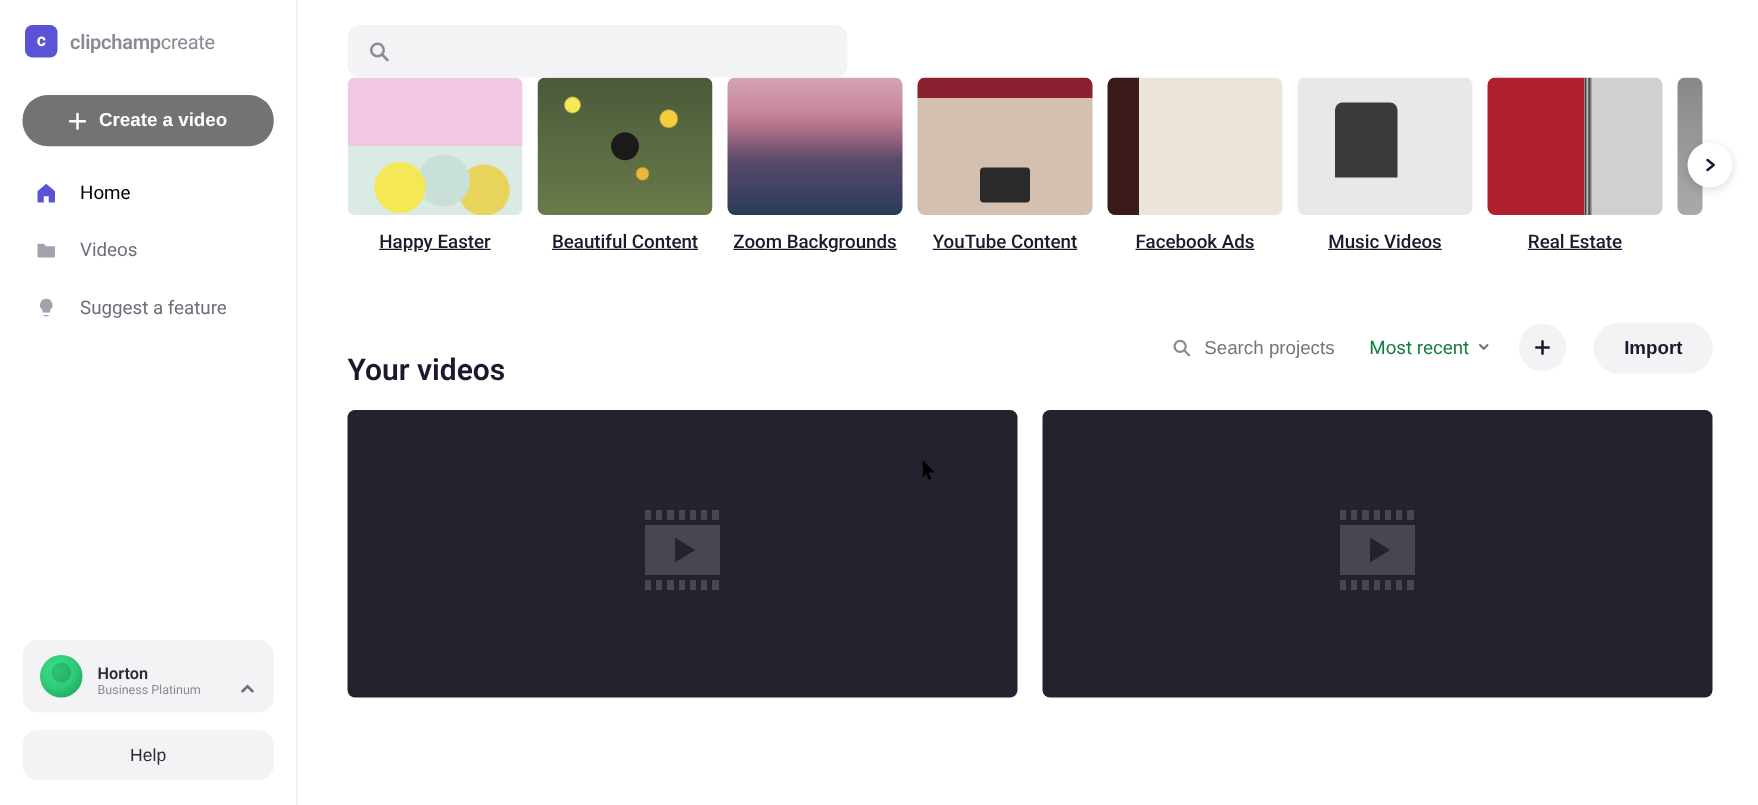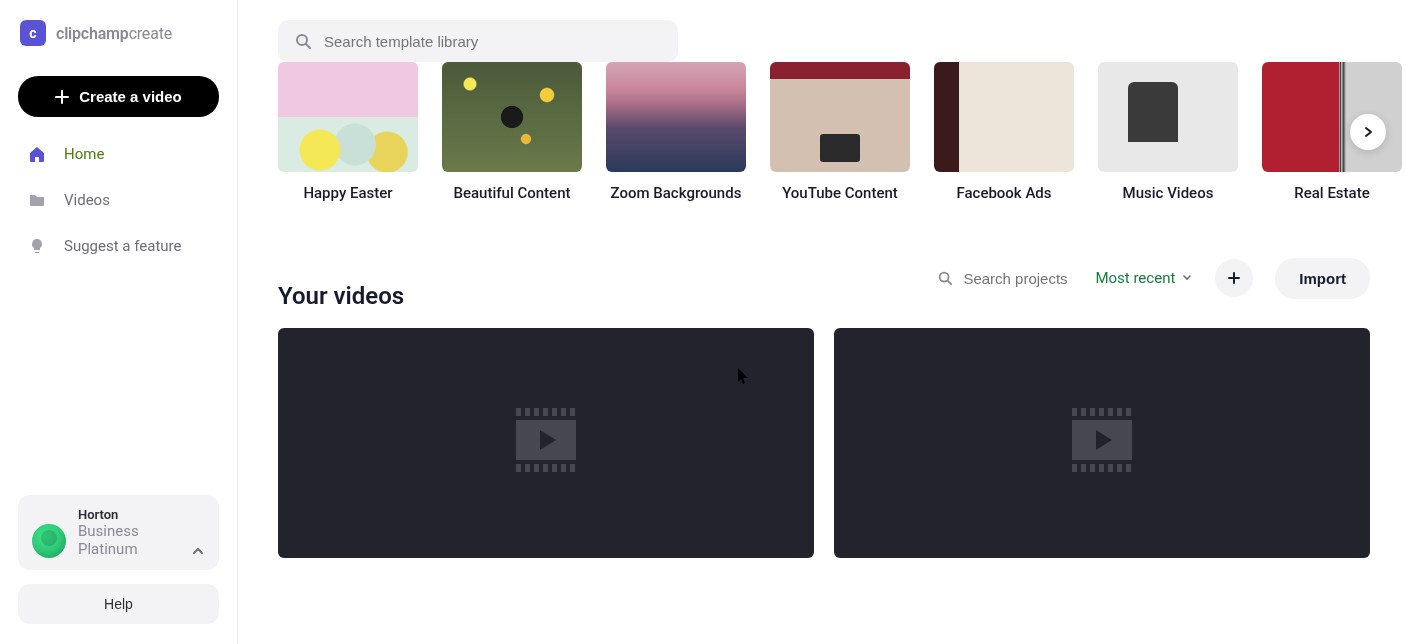--- a/index.html
+++ b/index.html
@@ -2,39 +2,39 @@
 <html><head>
 <meta charset="utf-8">
 <style>
 * { box-sizing: border-box; margin: 0; padding: 0; }
 body { font-family: -apple-system, BlinkMacSystemFont, 'Segoe UI', Roboto, sans-serif; background: #fff; color: #1a1a2e; width: 1406px; height: 644px; overflow: hidden; display: flex; }
 .sidebar { width: 238px; min-width: 238px; border-right: 1px solid #ebedf0; display: flex; flex-direction: column; padding: 20px 0; }
 .logo-area { display: flex; align-items: center; gap: 10px; padding: 0 20px 20px 20px; }
 .logo-box { width: 26px; height: 26px; background: #5b53d6; border-radius: 6px; display: flex; align-items: center; justify-content: center; color: #fff; font-weight: 700; font-size: 14px; }
 .logo-text { color: #8a8a95; font-size: 16px; letter-spacing: -0.2px; }
 .logo-text .bold { font-weight: 600; }
-.create-btn { margin: 10px 18px 14px 18px; background: #000000; color: #fff; border: none; border-radius: 20px; padding: 12px 18px; font-size: 15px; font-weight: 600; display: flex; align-items: center; justify-content: center; gap: 10px; cursor: pointer; }
+.create-btn { margin: 10px 18px 14px 18px; background: #737373; color: #fff; border: none; border-radius: 20px; padding: 12px 18px; font-size: 15px; font-weight: 600; display: flex; align-items: center; justify-content: center; gap: 10px; cursor: pointer; }
 .nav { list-style: none; }
 .nav-item { display: flex; align-items: center; gap: 18px; padding: 14px 28px; color: #6e6e7a; font-size: 15px; cursor: pointer; }
-.nav-item.active { color: #4d7c0f; }
+.nav-item.active { color: #000000; }
 .nav-item .nicon { width: 18px; height: 18px; display: flex; align-items: center; justify-content: center; color: #a2a2ad; }
 .nav-item.active .nicon { color: #5b53d6; }
 .sidebar-bottom { margin-top: auto; padding: 0 18px; display: flex; flex-direction: column; gap: 14px; }
 .user-card { background: #f3f3f6; border-radius: 12px; padding: 12px 14px; display: flex; align-items: flex-end; gap: 12px; cursor: pointer; }
 .avatar { width: 34px; height: 34px; border-radius: 50%; background: radial-gradient(circle at 40% 35%, #3be58c 0%, #2ec977 50%, #25b368 70%); position: relative; }
 .avatar::after { content: ''; position: absolute; width: 16px; height: 16px; border-radius: 50%; background: rgba(0,0,0,0.15); top: 6px; left: 9px; }
 .user-info { flex: 1; }
 .user-name { font-size: 13px; font-weight: 600; color: #2c2c35; }
-.user-plan { font-size: 15px; color: #8a8a95; }
+.user-plan { font-size: 10px; color: #8a8a95; }
 .help-btn { background: #f3f3f6; border: none; border-radius: 12px; padding: 12px; font-size: 14px; font-weight: 500; color: #2c2c35; cursor: pointer; }
 .main { flex: 1; padding: 20px 0 0 40px; overflow: hidden; position: relative; }
 .search-bar { width: 400px; background: #f3f3f6; border-radius: 10px; padding: 12px 16px; display: flex; align-items: center; gap: 12px; }
 .search-bar input { border: none; background: transparent; outline: none; font-size: 15px; color: #444; flex: 1; }
 .section-title { font-size: 24px; font-weight: 600; margin-top: 56px; margin-bottom: 20px; color: #1a1a2e; }
-.templates-row { display: flex; gap: 24px; overflow: hidden; position: relative; }
+.templates-row { display: flex; gap: 12px; overflow: hidden; position: relative; text-decoration: underline; }
 .template-card { display: flex; flex-direction: column; align-items: center; gap: 12px; cursor: pointer; }
 .template-thumb { width: 140px; height: 110px; border-radius: 6px; }
 .t0 { background: linear-gradient(#f0c8e2 0%, #f0c8e2 50%, transparent 50%), radial-gradient(circle at 30% 80%, #f5e856 15%, transparent 16%), radial-gradient(circle at 55% 75%, #c9e0d8 18%, transparent 19%), radial-gradient(circle at 78% 82%, #e8d45a 14%, transparent 15%), #d9ebe2; }
 .t1 { background: radial-gradient(circle at 50% 50%, #1a1a1a 12%, transparent 13%), radial-gradient(circle at 20% 20%, #f5e856 4%, transparent 5%), radial-gradient(circle at 75% 30%, #f5cc3a 5%, transparent 6%), radial-gradient(circle at 60% 70%, #e8b83a 4%, transparent 5%), linear-gradient(#4a5a3a, #6a7a4a); }
 .t2 { background: linear-gradient(to bottom, #d4a5b5 0%, #c8869a 25%, #a56b85 40%, #5a4a6a 60%, #2a3a5a 100%); }
 .t3 { background: linear-gradient(to bottom, #8a2030 0%, #8a2030 15%, #d4c0b0 15%, #d4c0b0 100%); position: relative; }
 .t3::after { content: ''; position: absolute; bottom: 10px; left: 50%; transform: translateX(-50%); width: 40px; height: 28px; background: #2a2a2a; border-radius: 3px; }
 .t4 { background: linear-gradient(to right, #3a1a1a 0%, #3a1a1a 18%, #ede5da 18%, #ede5da 100%); position: relative; }
 .t5 { background: linear-gradient(to bottom, #e8e8e8 0%, #e8e8e8 100%); position: relative; }
 .t5::before { content:''; position:absolute; left:30px; top:20px; width:50px; height:60px; background:#3a3a3a; border-radius:6px 6px 0 0; }
@@ -127,21 +127,20 @@
 </aside>
 
 <main class="main">
   <div class="search-bar">
     <span>
         <svg width="18" height="18" viewBox="0 0 18 18">
           <circle cx="8" cy="8" r="5" stroke="#8a8a95" stroke-width="2" fill="none"></circle>
           <path d="M12 12l4 4" stroke="#8a8a95" stroke-width="2" stroke-linecap="round"></path>
         </svg>
       </span>
-    <input type="text" placeholder="Search template library" style="">
   </div>
 
 
   <div class="templates-wrap">
     <div class="templates-row">
       <div class="template-card">
         <div class="template-thumb t0"></div>
         <div class="template-label">Happy Easter</div>
       </div>
       <div class="template-card">

